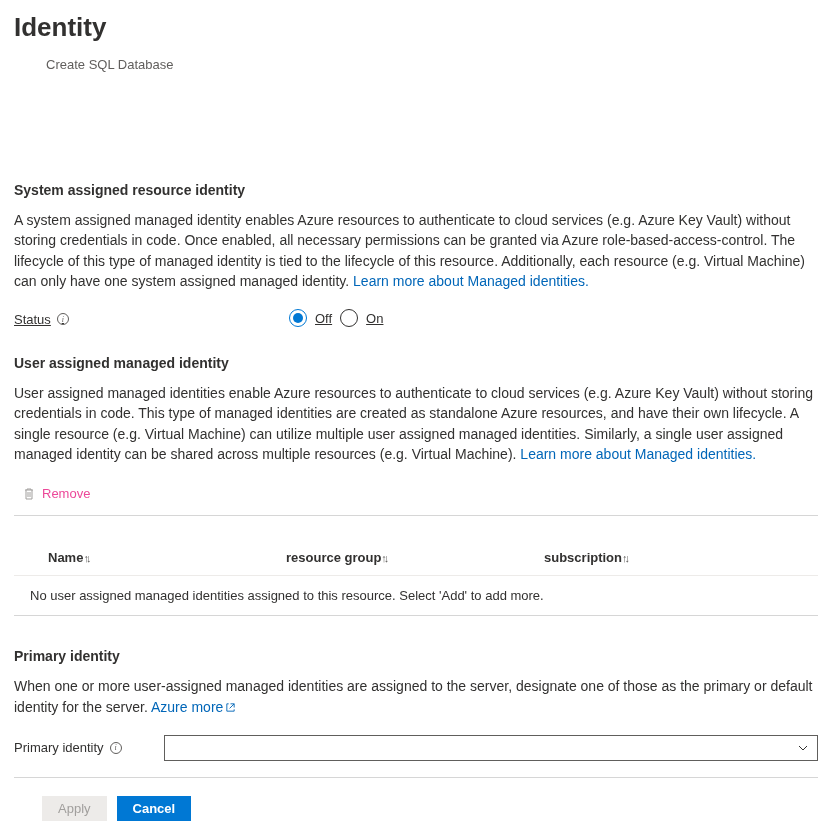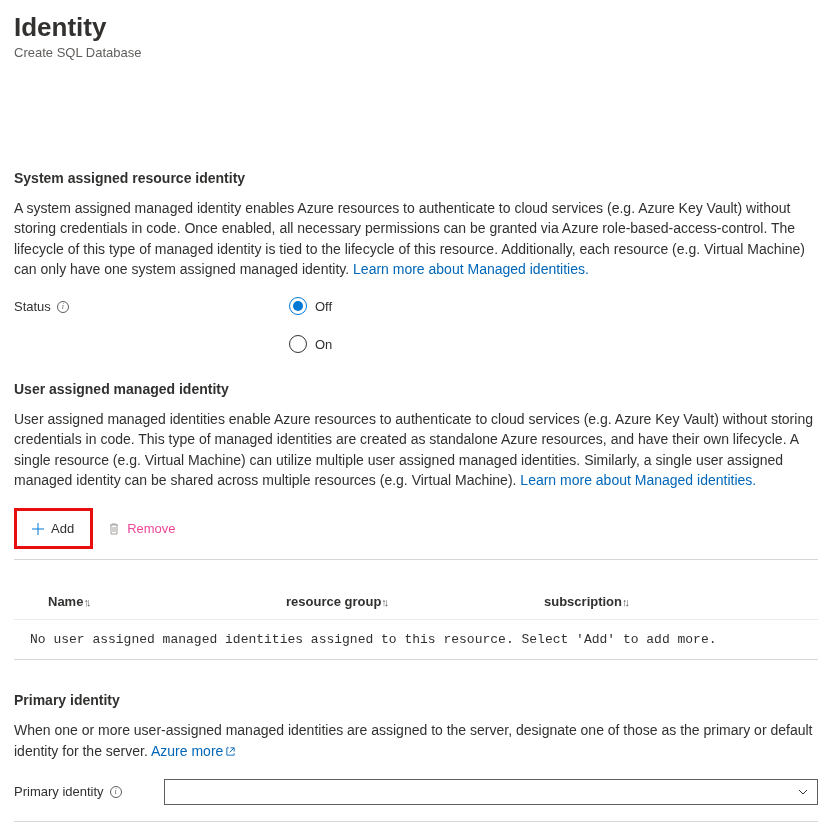--- a/index.html
+++ b/index.html
@@ -4,44 +4,44 @@
   <style>
     * { box-sizing: border-box; margin: 0; padding: 0; }
     body {
       font-family: "Segoe UI", -apple-system, sans-serif;
       font-size: 13px;
       color: #323130;
       background: #fff;
       padding: 12px 14px;
       width: 832px;
     }
-    h1 { font-size: 26px; font-weight: 600; margin-bottom: 2px; }
-    .subtitle { font-size: 13px; color: #605e5c; margin-bottom: 110px; }
+    h1 { font-size: 26px; font-weight: 600; margin-bottom: 14px; }
+    .subtitle { font-size: 13px; color: #605e5c; margin-bottom: 110px; margin-left: 32px; }
     h2 { font-size: 14px; font-weight: 600; margin-bottom: 12px; }
     .desc { font-size: 14px; line-height: 1.45; margin-bottom: 18px; }
     .link { color: #0066b8; text-decoration: none; cursor: pointer; }
     .link svg { vertical-align: -1px; margin-left: 2px; }
-    .status-row { display: flex; align-items: flex-start; margin-bottom: 28px; }
+    .status-row { display: flex; align-items: center; margin-bottom: 28px; text-decoration: underline; }
     .status-label { width: 275px; display: flex; align-items: center; gap: 6px; padding-top: 2px; }
     .info-icon { width: 12px; height: 12px; border: 1px solid #605e5c; border-radius: 50%; display: inline-flex; align-items: center; justify-content: center; font-size: 8px; color: #605e5c; font-style: italic; font-family: serif; }
-    .radio-group { display: flex; flex-direction: column; gap: 20px; }
+    .radio-group { display: flex; flex-direction: row; gap: 8px; }
     .radio-item { display: flex; align-items: center; gap: 8px; cursor: pointer; }
     .radio { width: 18px; height: 18px; border: 1px solid #323130; border-radius: 50%; display: flex; align-items: center; justify-content: center; }
     .radio.checked { border-color: #0078d4; }
     .radio.checked::after { content: ""; width: 10px; height: 10px; background: #0078d4; border-radius: 50%; }
     .toolbar { display: flex; align-items: center; gap: 6px; border-bottom: 1px solid #d6d6d6; padding-bottom: 10px; margin-bottom: 26px; }
     .tbtn { display: flex; align-items: center; gap: 6px; padding: 4px 8px; font-size: 13px; cursor: pointer; color: #323130; }
     .tbtn.disabled { color: #ec4899; cursor: default; }
     .highlight { border: 3px solid #e90e0e; padding: 6px 8px 6px 6px; }
     .table { width: 100%; border-bottom: 1px solid #d6d6d6; }
     .thead { display: flex; border-bottom: 1px solid #edebe9; padding: 8px 0 10px 34px; font-weight: 600; }
     .th { display: flex; align-items: center; }
     .th1 { width: 238px; } .th2 { width: 258px; } .th3 { flex: 1; }
     .sort-icon { font-size: 11px; color: #605e5c; letter-spacing: -3px; }
-    .empty-row { padding: 12px 0 12px 16px; color: #323130; font-family: Liberation Mono, monospace; }
+    .empty-row { padding: 12px 0 12px 16px; color: #323130; }
     .section-gap { height: 32px; }
     .field-row { display: flex; align-items: center; margin-bottom: 6px; border-bottom: 1px solid #d6d6d6; padding-bottom: 16px; }
     .field-label { width: 150px; display: flex; align-items: center; gap: 6px; }
     .select { flex: 1; height: 26px; border: 1px solid #605e5c; display: flex; align-items: center; justify-content: flex-end; padding: 0 8px; cursor: pointer; }
     .footer { display: flex; gap: 10px; padding: 12px 0 0 28px; }
     .btn { padding: 5px 16px; font-size: 13px; border: none; cursor: pointer; }
     .btn-apply { background: #edebe9; color: #a19f9d; cursor: default; }
     .btn-cancel { background: #0078d4; color: #fff; font-weight: 600; }
     svg { display: block; }
   </style>
@@ -71,28 +71,20 @@
     </label>
   </div>
 </div>
 
 <h2>User assigned managed identity</h2>
 <p class="desc">
   <span>User assigned managed identities enable Azure resources to authenticate to cloud services (e.g. Azure Key Vault) without storing credentials in code. This type of managed identities are created as standalone Azure resources, and have their own lifecycle. A single resource (e.g. Virtual Machine) can utilize multiple user assigned managed identities. Similarly, a single user assigned managed identity can be shared across multiple resources (e.g. Virtual Machine). </span><a class="link">Learn more about Managed identities.</a>
 </p>
 
 <div class="toolbar">
-  <div class="highlight">
-    <div class="tbtn">
-      <svg width="14" height="14" viewBox="0 0 14 14">
-          <path d="M7 1v12M1 7h12" stroke="#0078d4" stroke-width="1"></path>
-        </svg>
-      <span>Add</span>
-    </div>
-  </div>
   <div class="tbtn disabled">
     <svg width="14" height="14" viewBox="0 0 14 14">
         <path d="M3 3h8M5 3V2h4v1M4 3v9h6V3M6 5v5M8 5v5" stroke="#a19f9d" stroke-width="1" fill="none"></path>
       </svg>
     <span>Remove</span>
   </div>
 </div>
 
 <div class="table">
   <div class="thead">

